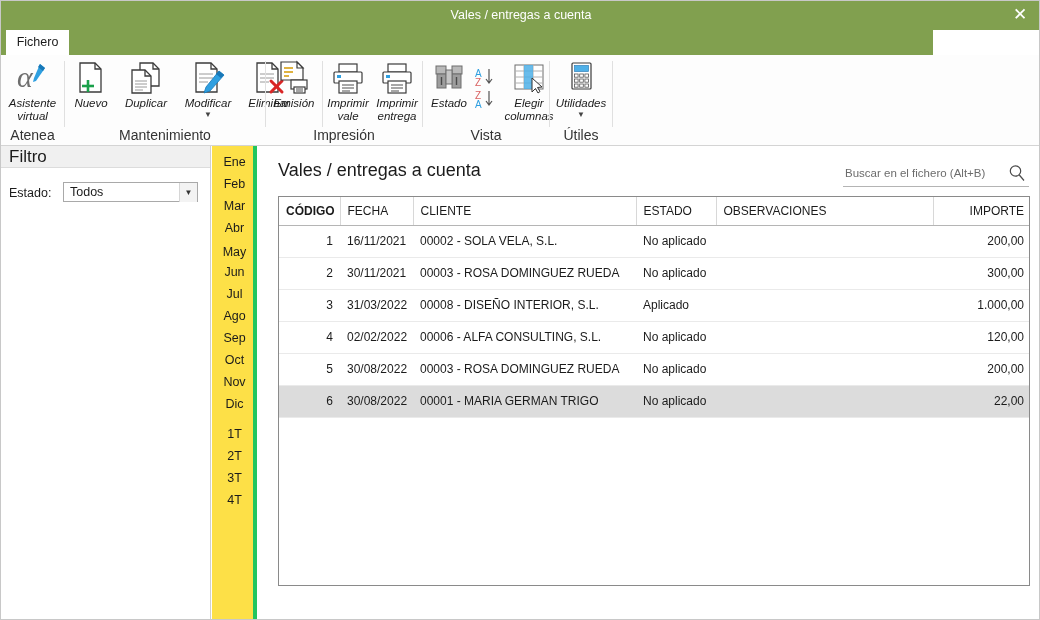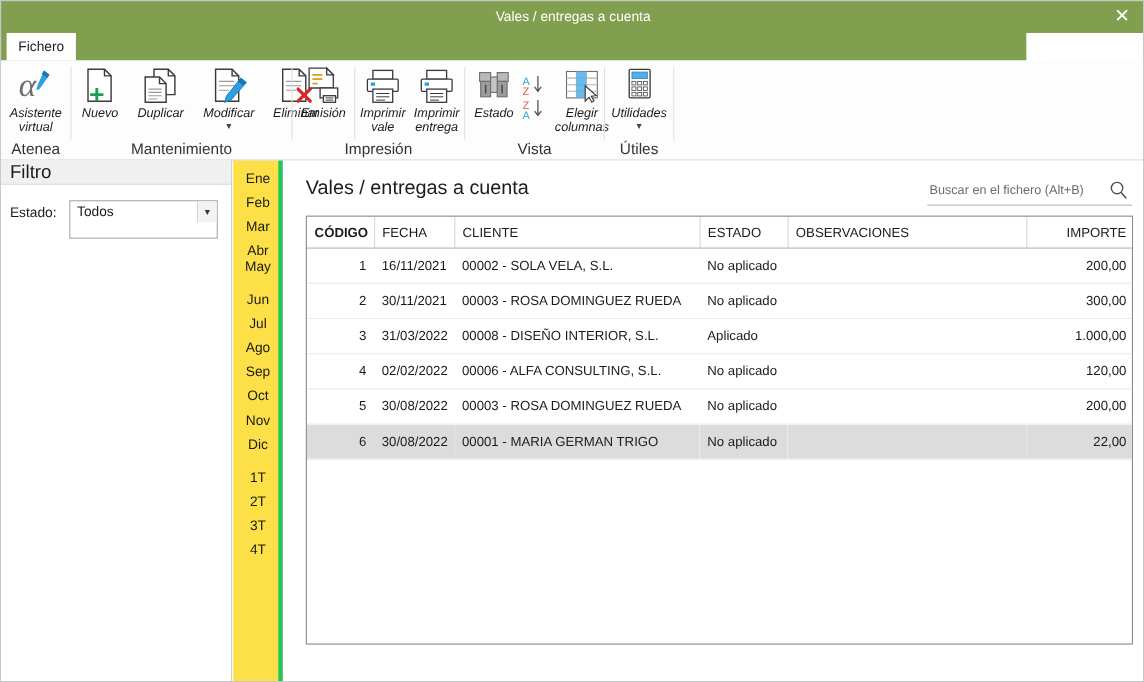--- a/index.html
+++ b/index.html
@@ -129,21 +129,21 @@
     width: 209px; height: 22px; text-decoration: underline;
   }
   .filter-label {
     position: absolute; left: 8px; top: 0;
     line-height: 22px;
     font-size: 12.5px;
     color: #1b1b1b;
   }
   .filter-select {
     position: absolute; left: 62px; top: 0;
-    width: 135px; height: 35px;
+    width: 135px; height: 20px;
     border: 1px solid #a9a9a9;
     background: #ffffff;
     cursor: pointer;
   }
   .filter-select-val {
     position: absolute; left: 6px; top: 0;
     line-height: 19px;
     font-size: 12.5px;
     color: #1b1b1b;
   }
@@ -494,21 +494,21 @@
         <div class="filter-select-arrow">▼</div>
       </div>
     </div>
   </div>
 
   <div class="monthcol">
     <div class="month-item" style="top:6px;">Ene</div>
     <div class="month-item" style="top:28px;">Feb</div>
     <div class="month-item" style="top:50px;">Mar</div>
     <div class="month-item" style="top:72px;">Abr</div>
-    <div class="month-item" style="top:86px;">May</div>
+    <div class="month-item" style="top:96px;">May</div>
     <div class="month-item" style="top:116px;">Jun</div>
     <div class="month-item" style="top:138px;">Jul</div>
     <div class="month-item" style="top:160px;">Ago</div>
     <div class="month-item" style="top:182px;">Sep</div>
     <div class="month-item" style="top:204px;">Oct</div>
     <div class="month-item" style="top:226px;">Nov</div>
     <div class="month-item" style="top:248px;">Dic</div>
     <div class="month-item" style="top:278px;">1T</div>
     <div class="month-item" style="top:300px;">2T</div>
     <div class="month-item" style="top:322px;">3T</div>

